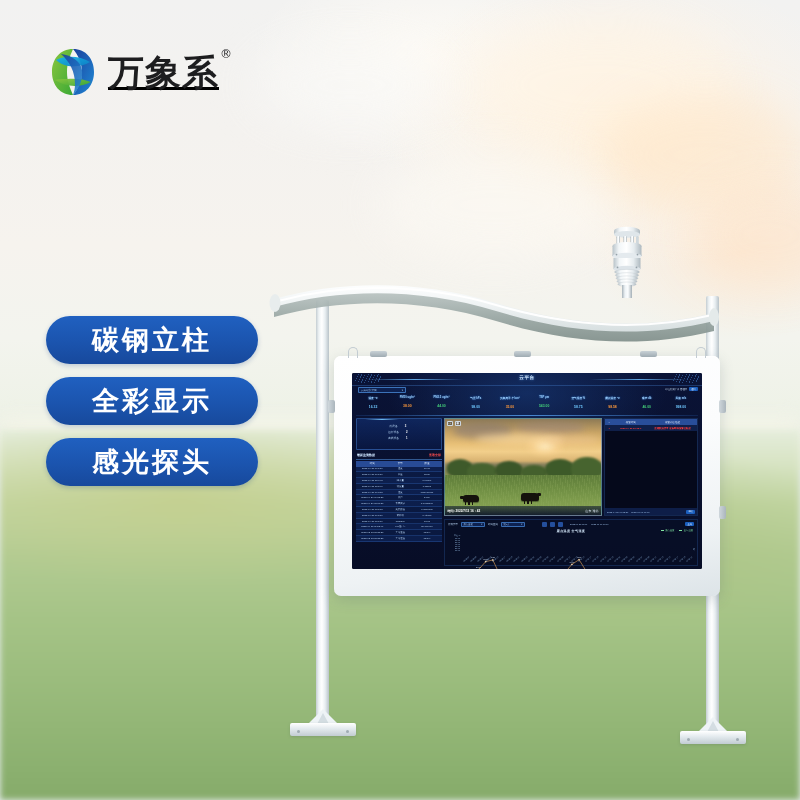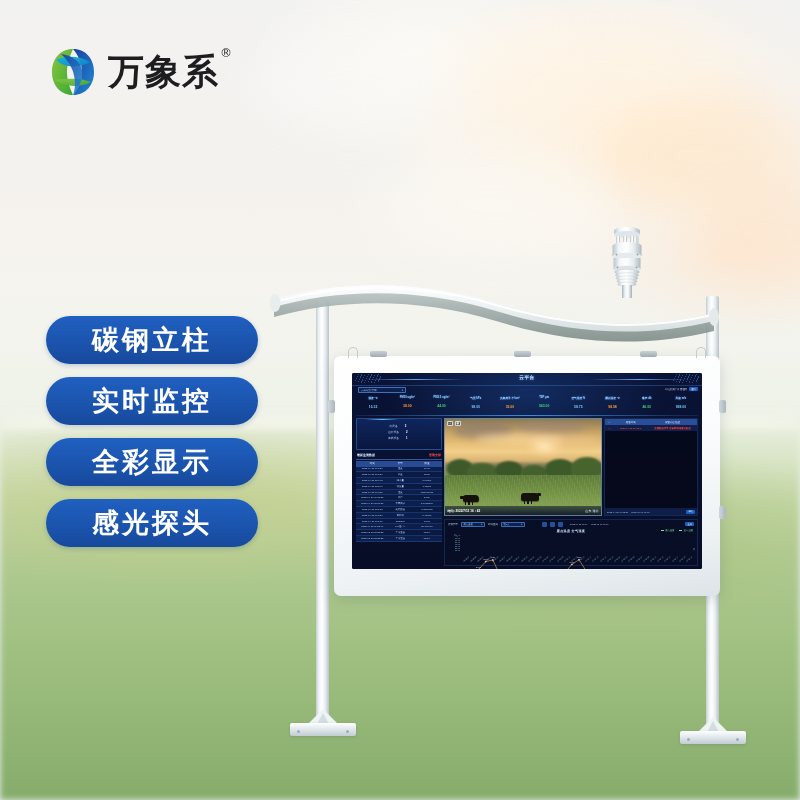--- a/index.html
+++ b/index.html
@@ -41,21 +41,21 @@
         #93b676 80%, #8bb06f 92%, #86ab6a 100%);
     filter:blur(3px);
   }
   .horizon-glow {
     position:absolute; left:0; top:420px; width:800px; height:60px;
     background:linear-gradient(180deg, rgba(248,246,236,.9) 0%, rgba(232,238,214,.35) 60%, rgba(220,232,198,0) 100%);
     filter:blur(10px);
   }
 
   
-  .logo-row { position:absolute; left:48px; top:46px; display:flex; align-items:center; }
+  .logo-row { position:absolute; left:48px; top:46px; display:flex; align-items:flex-end;text-decoration:underline; }
   .logo-mark { width:50px; height:52px; position:relative; }
   .logo-brand {
     margin-left:10px; font-size:36px; font-weight:bold; color:#1d1d1f;
     letter-spacing:1px; font-family:"DejaVu Sans","Liberation Sans",sans-serif;
     position:relative;
   }
   .logo-reg {
     position:absolute; right:-14px; top:-2px; font-size:12px; font-weight:normal; color:#2a2a2c;
   }
 
@@ -888,18 +888,17 @@
     </div>
     <div class="logo-brand">
       <span>万象系</span>
       <span class="logo-reg">®</span>
     </div>
   </div>
 
 
   <div class="badges" id="badges">
       <div class="badge">碳钢立柱</div>
-      <div class="badge">实时监控</div>
       <div class="badge">全彩显示</div>
       <div class="badge">感光探头</div>
     </div>
 
 </div>
 
 </body></html>

